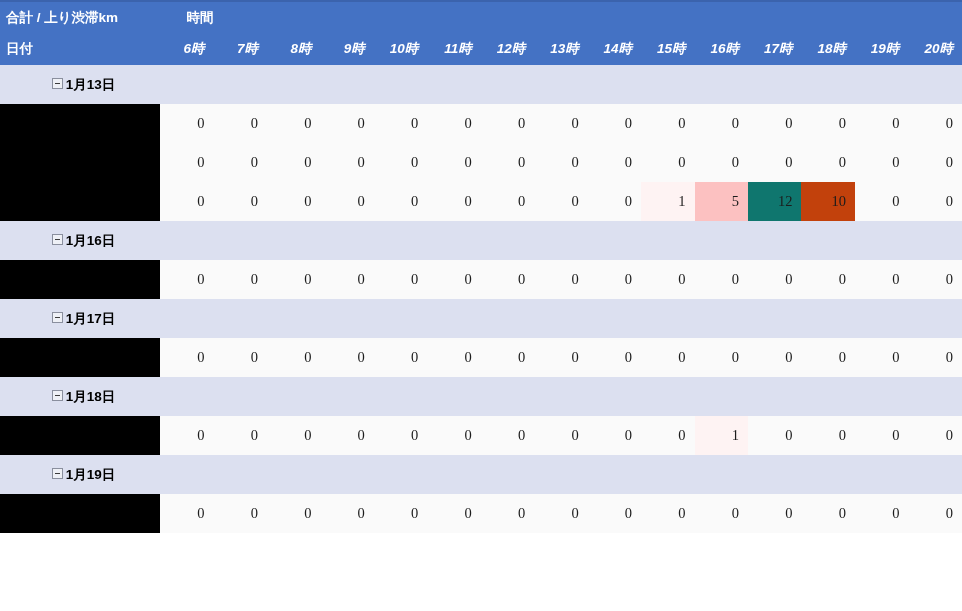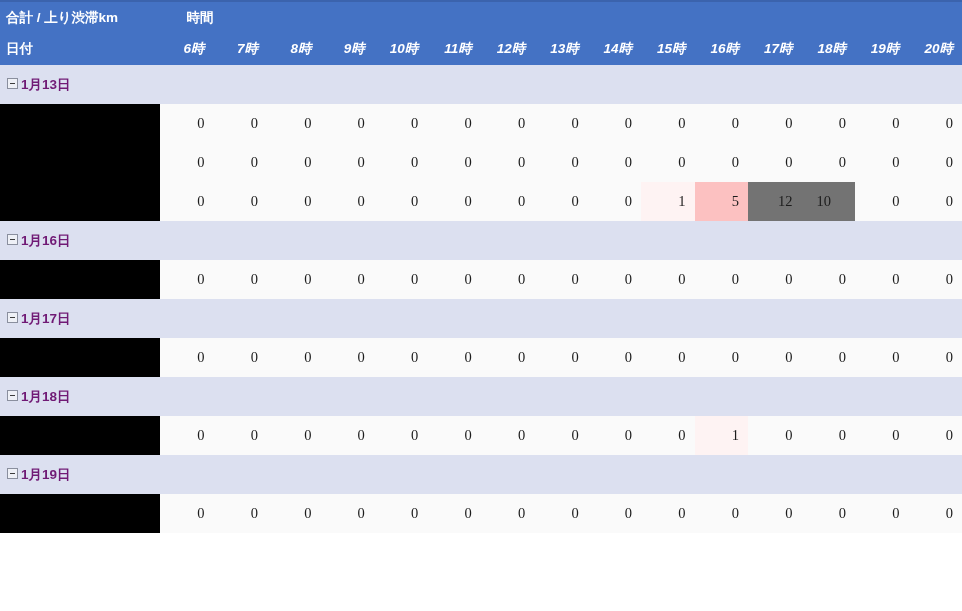--- a/index.html
+++ b/index.html
@@ -67,23 +67,23 @@
     background: #dce0f0;
     height: 39px;
     padding: 0;
     box-sizing: border-box;
     border: none;
   }
   td.group-label {
     padding-left: 7px !important;
     font-size: 13.5px;
     font-weight: bold;
-    color: #701a75;
+    color: #000000;
     white-space: nowrap;
-    text-align: left;
+    text-align: center;
   }
   .expander {
     display: inline-block;
     width: 11px;
     height: 11px;
     border: 1px solid #8a8f9e;
     background: #eef0f6;
     position: relative;
     vertical-align: middle;
     margin-right: 3px;
@@ -245,22 +245,22 @@
           <td class="val">0</td>
           <td class="val">0</td>
           <td class="val">0</td>
           <td class="val">0</td>
           <td class="val">0</td>
           <td class="val">0</td>
           <td class="val">0</td>
           <td class="val">0</td>
           <td class="val" style="background: rgb(254, 243, 243);">1</td>
           <td class="val" style="background: rgb(252, 193, 193);">5</td>
-          <td class="val" style="background: #737373;">12</td>
-          <td class="val" style="background: #737373; text-align: center;">10</td>
+          <td class="val" style="background: #0f766e;">12</td>
+          <td class="val" style="background: #c2410c;">10</td>
           <td class="val">0</td>
           <td class="val">0</td>
         </tr>
         <tr class="group-row">
           <td class="group-label"><span class="expander"></span><span>1月16日</span></td>
           <td></td>
           <td></td>
           <td></td>
           <td></td>
           <td></td>

